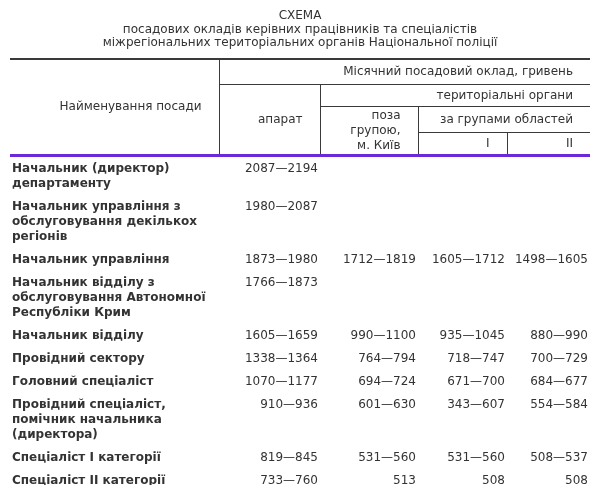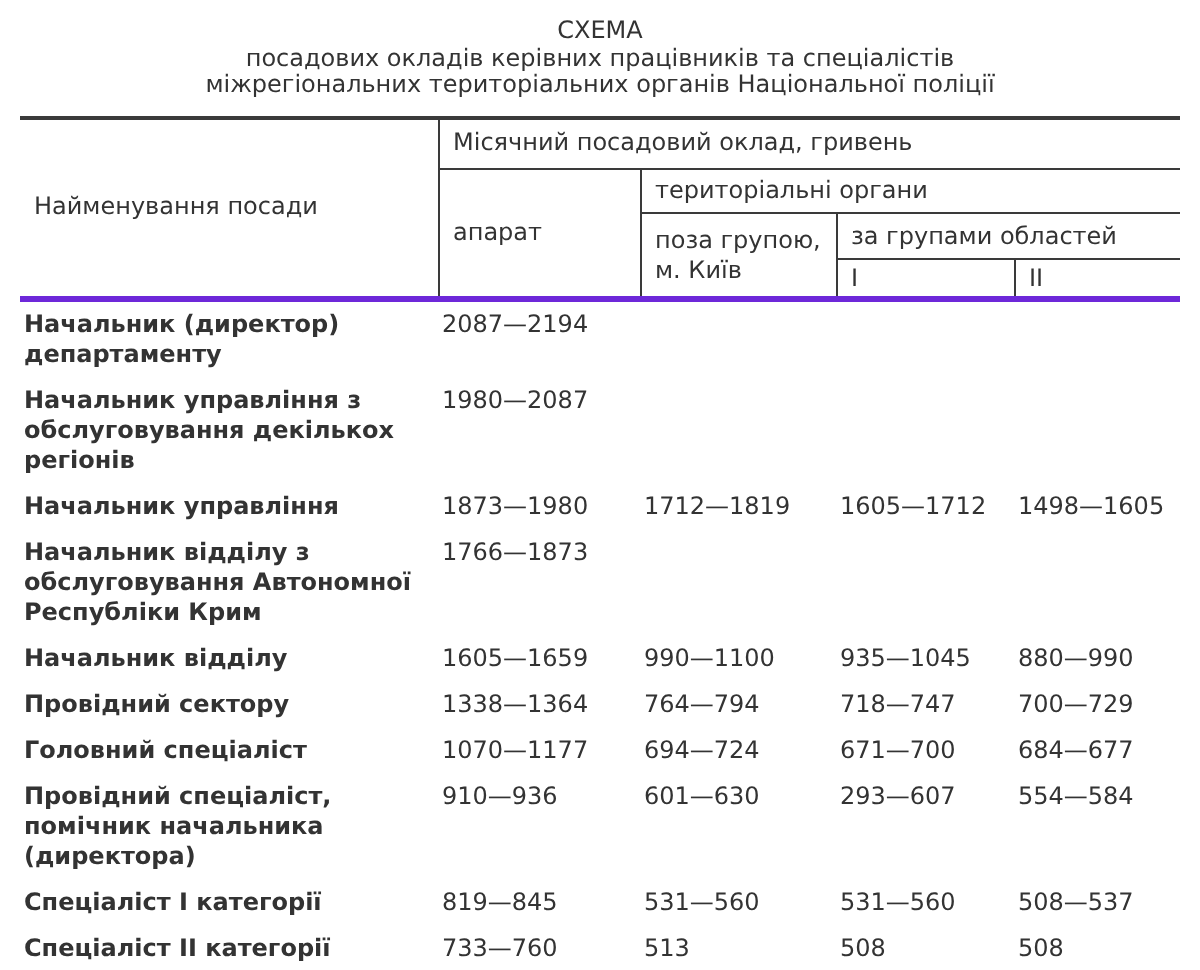--- a/index.html
+++ b/index.html
@@ -24,40 +24,40 @@
   .title div { white-space: nowrap; }
   table.schema {
     border-collapse: collapse;
     table-layout: fixed;
     margin: 8px 0 0 10px;
     width: 580px;
     border-top: 2px solid #3a3a3a;
   }
   table.schema th {
     font-weight: normal;
-    text-align: left;
+    text-align: right;
     vertical-align: middle;
-    padding: 1px 7px;
+    padding: 1px 17px;
     line-height: 15px;
   }
   th.br { border-right: 1px solid #3a3a3a; }
   th.bb { border-bottom: 1px solid #3a3a3a; }
   th.hb { border-bottom: 3px solid #6d28d9; }
   table.schema td {
     vertical-align: top;
     padding: 4px 2px;
     line-height: 15px;
   }
   td.label {
     text-align: left;
     padding-left: 4px;
     padding-right: 8px;
     font-weight: bold;
   }
-  td.num { text-align: left; }
+  td.num { text-align: right; }
   tr.h1 { height: 26px; }
   tr.h2 { height: 22px; }
   tr.h3 { height: 23px; }
   tr.h4 { height: 20px; }
 </style>
 </head>
 <body>
 
 <div class="title">
   <div>СХЕМА</div>
@@ -138,21 +138,21 @@
         <td class="label">Головний спеціаліст</td>
         <td class="num">1070—1177</td>
         <td class="num">694—724</td>
         <td class="num">671—700</td>
         <td class="num">684—677</td>
       </tr>
       <tr>
         <td class="label">Провідний спеціаліст, помічник начальника (директора)</td>
         <td class="num">910—936</td>
         <td class="num">601—630</td>
-        <td class="num">293—607</td>
+        <td class="num">343—607</td>
         <td class="num">554—584</td>
       </tr>
       <tr>
         <td class="label">Спеціаліст I категорії</td>
         <td class="num">819—845</td>
         <td class="num">531—560</td>
         <td class="num">531—560</td>
         <td class="num">508—537</td>
       </tr>
       <tr>

